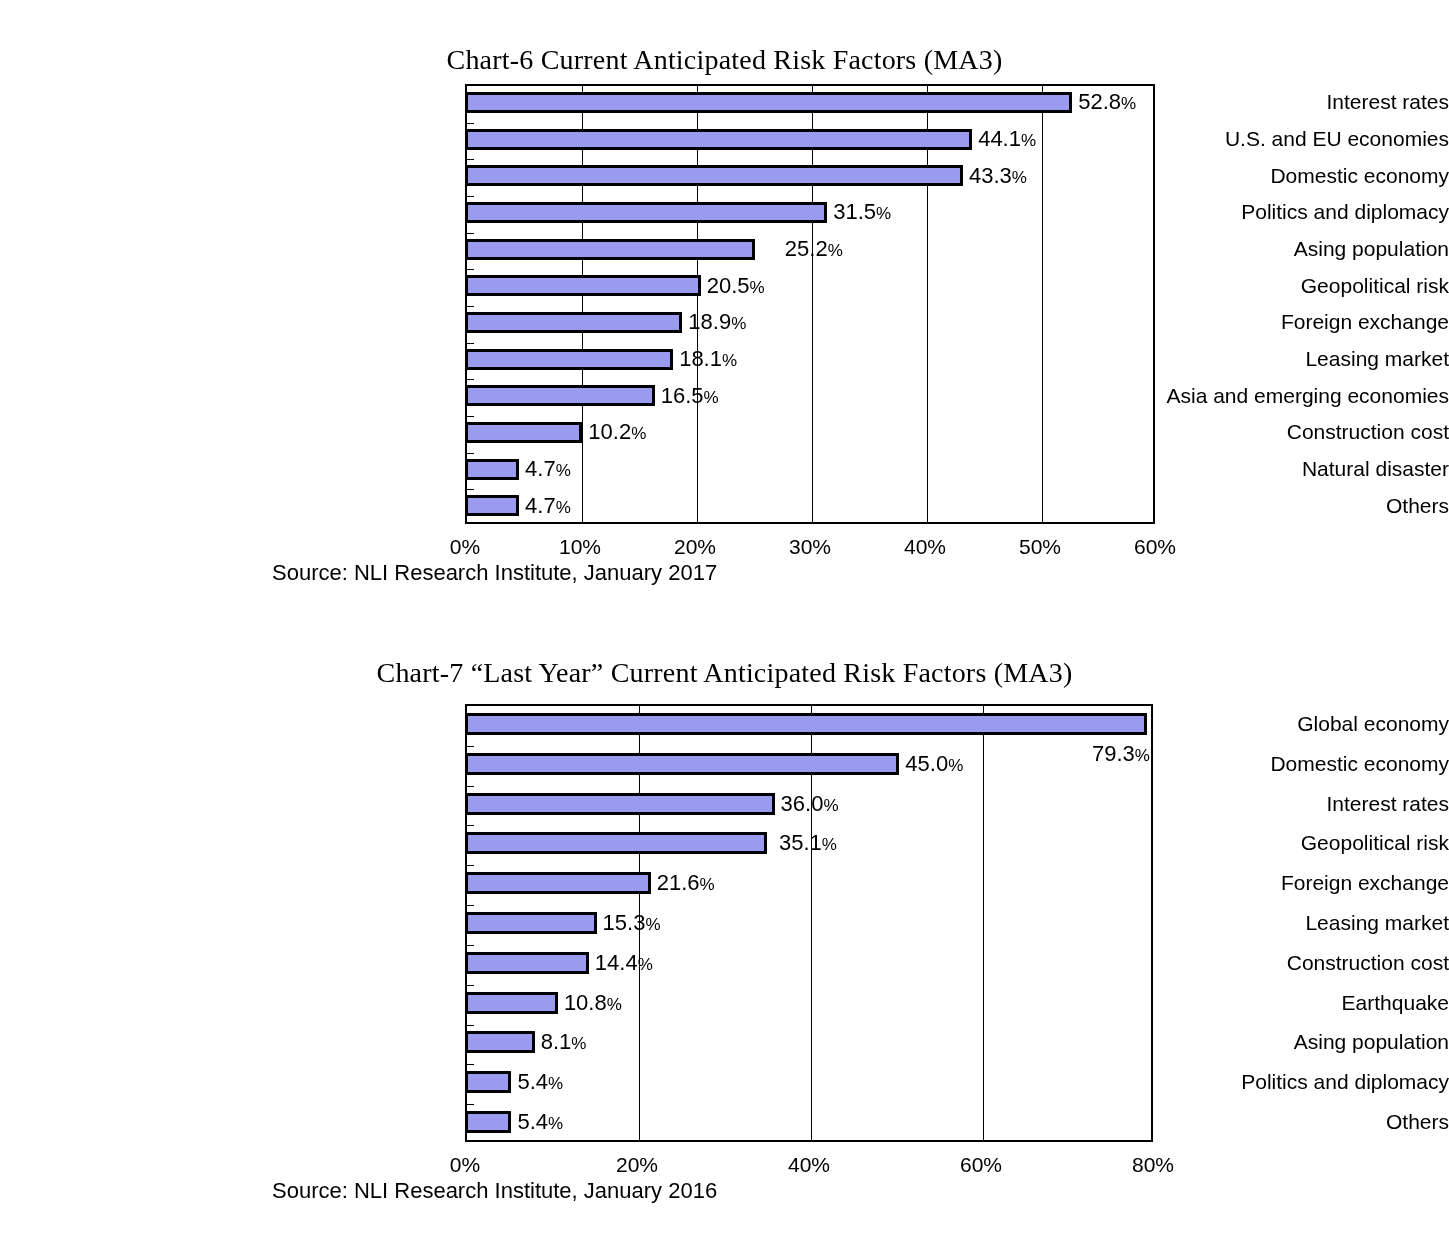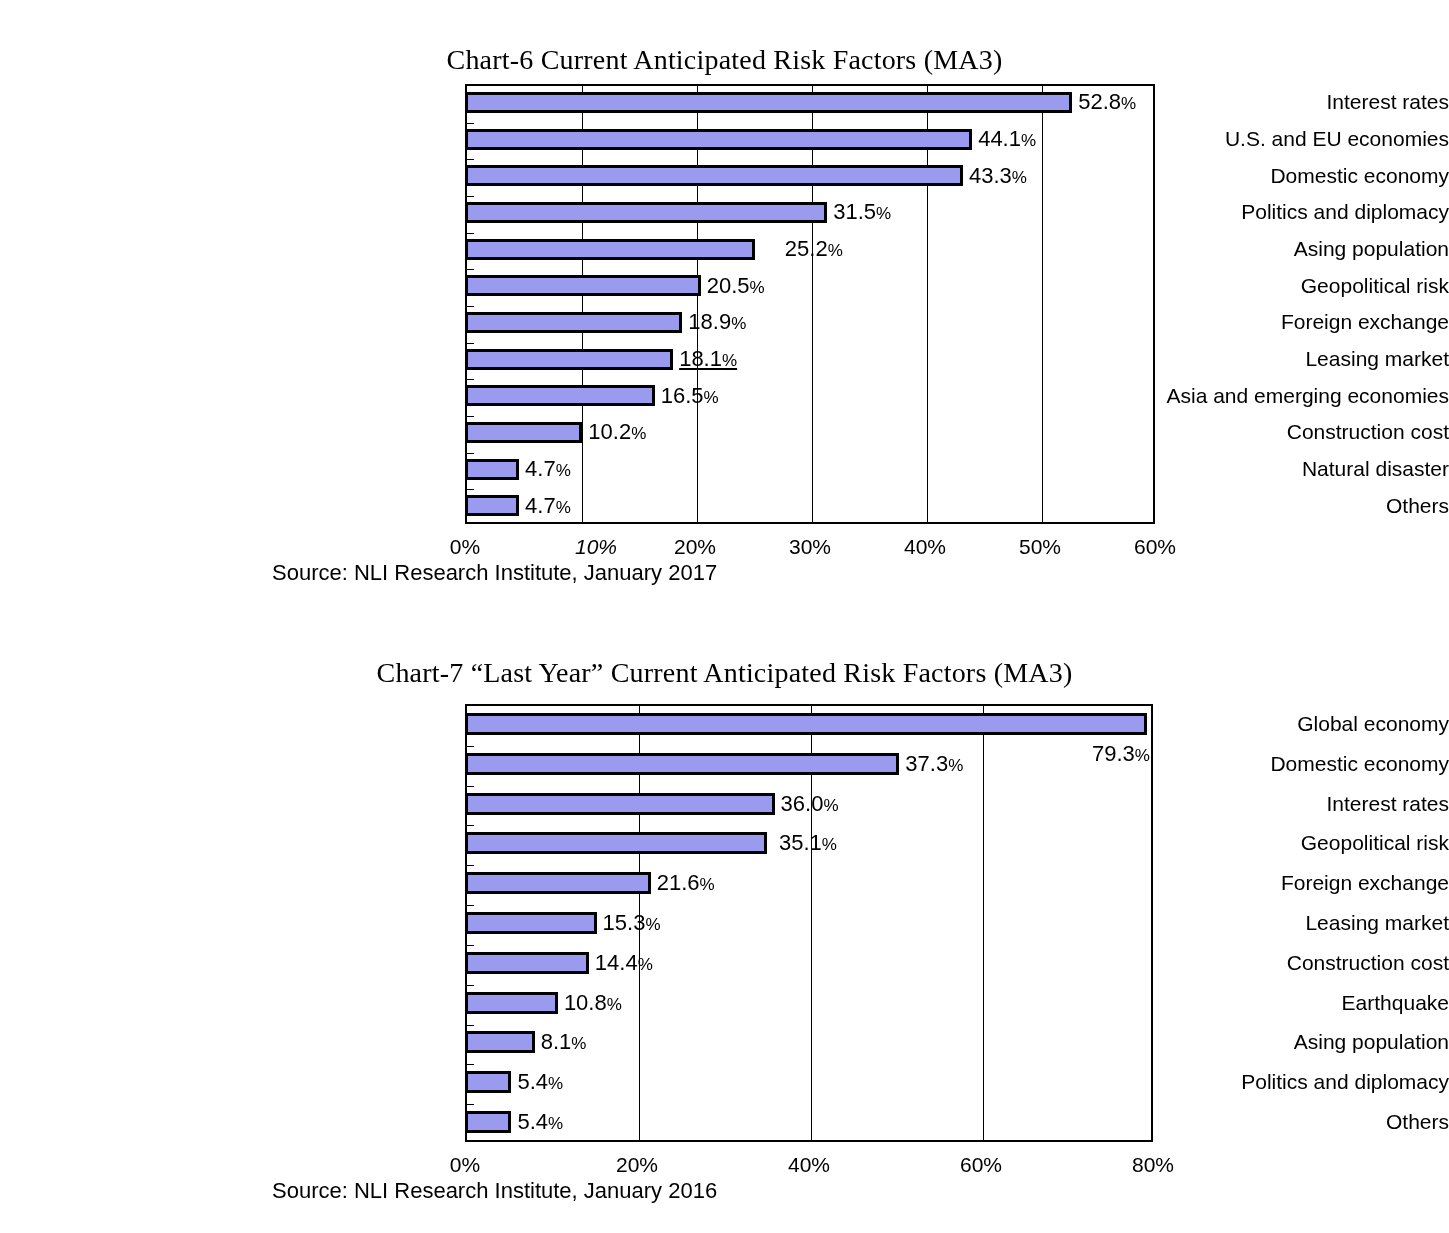--- a/index.html
+++ b/index.html
@@ -136,35 +136,35 @@
       <div class="bar" style="left: 465px; top: 238.5px; width: 289.8px; height: 21px;"></div>
       <div class="val-label" style="left: 760.8px; top: 238px; margin-left: 24px;"><span>25.2</span><span class="pct">%</span></div>
       <div class="cat-label" style="top: 274.667px; width: 451px;">Geopolitical risk</div>
       <div class="bar" style="left: 465px; top: 275.167px; width: 235.75px; height: 21px;"></div>
       <div class="val-label" style="left: 706.75px; top: 274.667px;"><span>20.5</span><span class="pct">%</span></div>
       <div class="cat-label" style="top: 311.333px; width: 451px;">Foreign exchange</div>
       <div class="bar" style="left: 465px; top: 311.833px; width: 217.35px; height: 21px;"></div>
       <div class="val-label" style="left: 688.35px; top: 311.333px;"><span>18.9</span><span class="pct">%</span></div>
       <div class="cat-label" style="top: 348px; width: 451px;">Leasing market</div>
       <div class="bar" style="left: 465px; top: 348.5px; width: 208.15px; height: 21px;"></div>
-      <div class="val-label" style="left: 679.15px; top: 348px; text-decoration: underline;"><span>18.1</span><span class="pct">%</span></div>
+      <div class="val-label" style="left: 679.15px; top: 348px;"><span>18.1</span><span class="pct">%</span></div>
       <div class="cat-label" style="top: 384.667px; width: 451px;">Asia and emerging economies</div>
       <div class="bar" style="left: 465px; top: 385.167px; width: 189.75px; height: 21px;"></div>
       <div class="val-label" style="left: 660.75px; top: 384.667px;"><span>16.5</span><span class="pct">%</span></div>
       <div class="cat-label" style="top: 421.333px; width: 451px;">Construction cost</div>
       <div class="bar" style="left: 465px; top: 421.833px; width: 117.3px; height: 21px;"></div>
       <div class="val-label" style="left: 588.3px; top: 421.333px;"><span>10.2</span><span class="pct">%</span></div>
       <div class="cat-label" style="top: 458px; width: 451px;">Natural disaster</div>
       <div class="bar" style="left: 465px; top: 458.5px; width: 54.05px; height: 21px;"></div>
       <div class="val-label" style="left: 525.05px; top: 458px;"><span>4.7</span><span class="pct">%</span></div>
       <div class="cat-label" style="top: 494.667px; width: 451px;">Others</div>
       <div class="bar" style="left: 465px; top: 495.167px; width: 54.05px; height: 21px;"></div>
       <div class="val-label" style="left: 525.05px; top: 494.667px;"><span>4.7</span><span class="pct">%</span></div>
       <div class="axis-tick-label" style="left: 425px; top: 536px; width: 80px;">0%</div>
-      <div class="axis-tick-label" style="left: 556px; top: 536px; width: 80px; font-style: italic;">10%</div>
+      <div class="axis-tick-label" style="left: 540px; top: 536px; width: 80px;">10%</div>
       <div class="axis-tick-label" style="left: 655px; top: 536px; width: 80px;">20%</div>
       <div class="axis-tick-label" style="left: 770px; top: 536px; width: 80px;">30%</div>
       <div class="axis-tick-label" style="left: 885px; top: 536px; width: 80px;">40%</div>
       <div class="axis-tick-label" style="left: 1000px; top: 536px; width: 80px;">50%</div>
       <div class="axis-tick-label" style="left: 1115px; top: 536px; width: 80px;">60%</div>
     </div>
   <div class="source-line" style="top:562px;left:272px;">Source: NLI Research Institute, January 2017</div>
 </div>
 
 <div class="chart-block" style="top:0px;">
@@ -183,21 +183,21 @@
         <div class="tickmark" style="top: 279px;"></div>
         <div class="tickmark" style="top: 319px;"></div>
         <div class="tickmark" style="top: 358px;"></div>
         <div class="tickmark" style="top: 398px;"></div>
       </div>
       <div class="cat-label" style="top: 712.909px; width: 451px;">Global economy</div>
       <div class="bar" style="left: 465px; top: 712.909px; width: 681.98px; height: 22px;"></div>
       <div class="val-label" style="left: 1091.98px; top: 742.909px;"><span>79.3</span><span class="pct">%</span></div>
       <div class="cat-label" style="top: 752.727px; width: 451px;">Domestic economy</div>
       <div class="bar" style="left: 465px; top: 752.727px; width: 434.3px; height: 22px;"></div>
-      <div class="val-label" style="left: 905.3px; top: 752.727px;"><span>37.3</span><span class="pct">%</span></div>
+      <div class="val-label" style="left: 905.3px; top: 752.727px;"><span>45.0</span><span class="pct">%</span></div>
       <div class="cat-label" style="top: 792.545px; width: 451px;">Interest rates</div>
       <div class="bar" style="left: 465px; top: 792.545px; width: 309.6px; height: 22px;"></div>
       <div class="val-label" style="left: 780.6px; top: 792.545px;"><span>36.0</span><span class="pct">%</span></div>
       <div class="cat-label" style="top: 832.364px; width: 451px;">Geopolitical risk</div>
       <div class="bar" style="left: 465px; top: 832.364px; width: 301.86px; height: 22px;"></div>
       <div class="val-label" style="left: 779px; top: 832.364px;"><span>35.1</span><span class="pct">%</span></div>
       <div class="cat-label" style="top: 872.182px; width: 451px;">Foreign exchange</div>
       <div class="bar" style="left: 465px; top: 872.182px; width: 185.76px; height: 22px;"></div>
       <div class="val-label" style="left: 656.76px; top: 872.182px;"><span>21.6</span><span class="pct">%</span></div>
       <div class="cat-label" style="top: 912px; width: 451px;">Leasing market</div>

